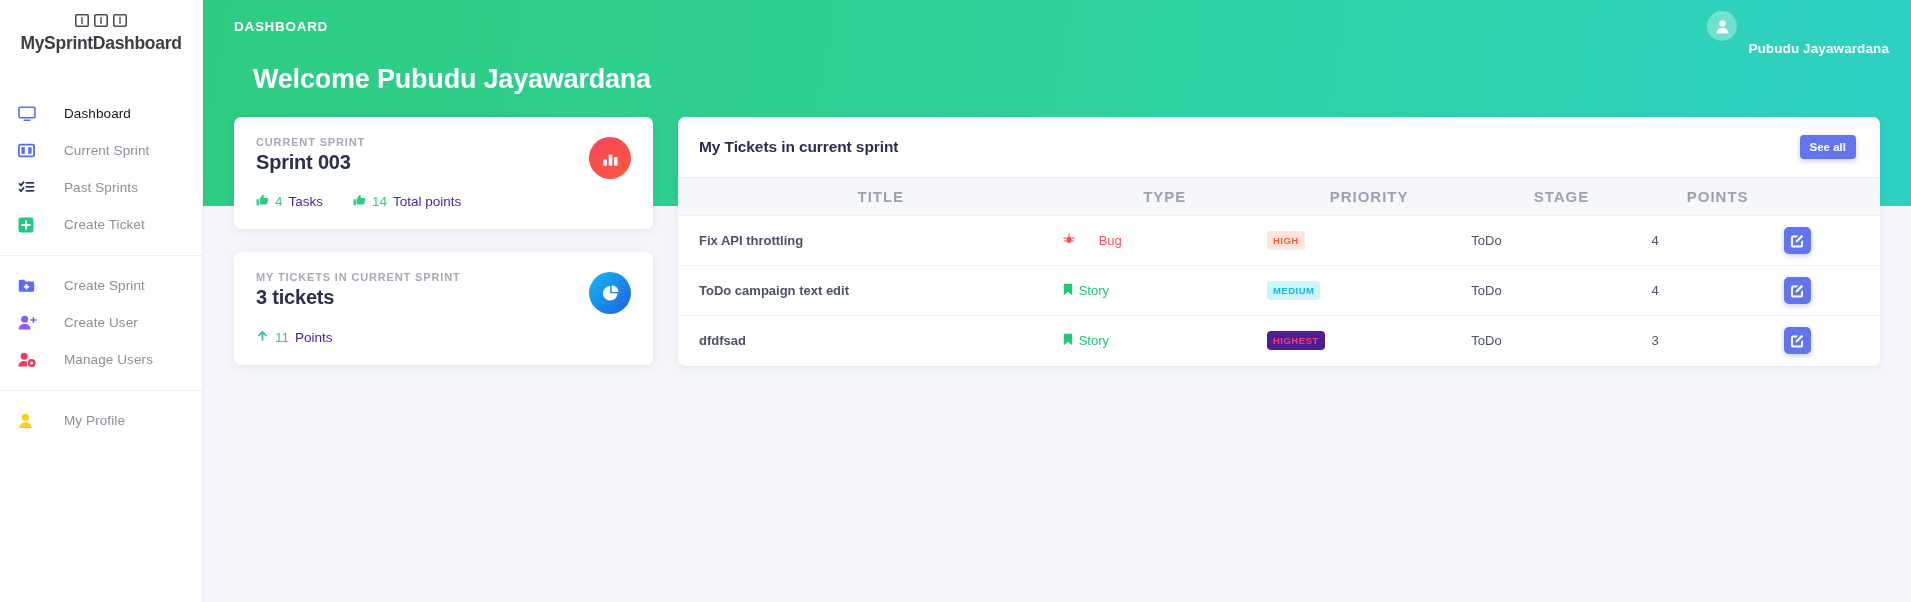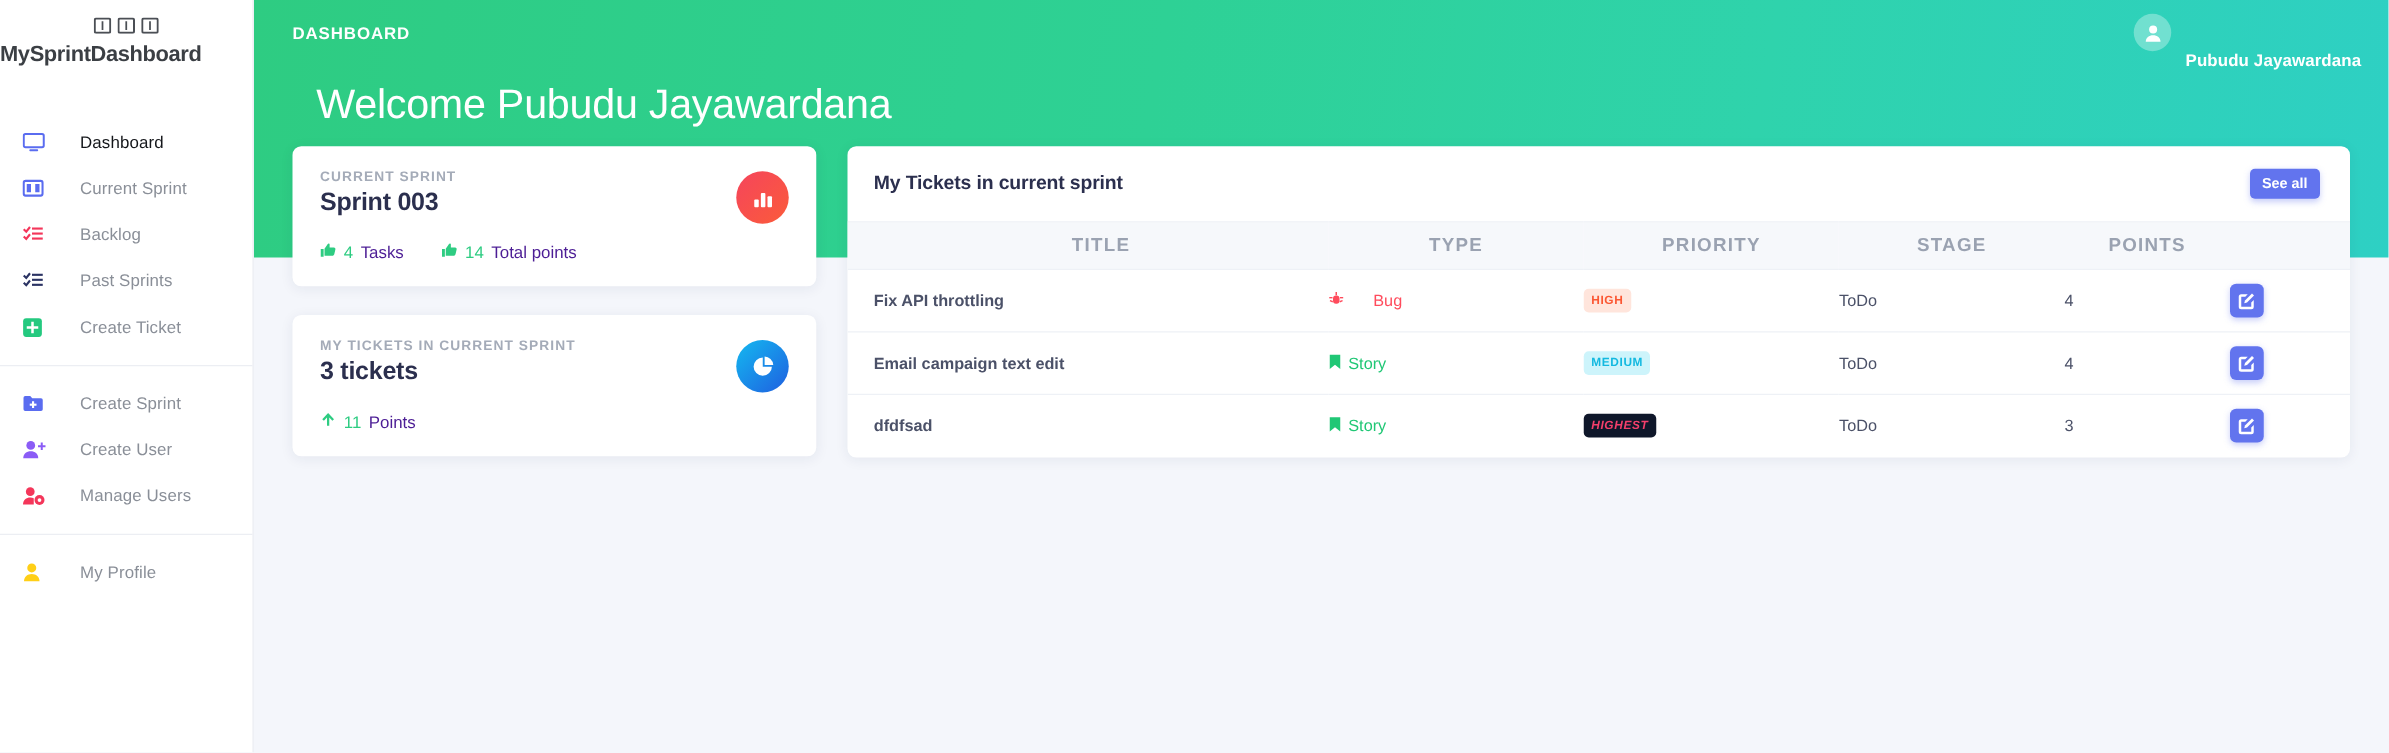--- a/index.html
+++ b/index.html
@@ -15,21 +15,21 @@
   
   .sidebar {
     width: 203px;
     min-width: 203px;
     height: 602px;
     background: #ffffff;
     border-right: 1px solid #e9ecf2;
     position: relative;
     z-index: 5;
   }
-  .brand { padding: 14px 0 0 0; }
+  .brand { padding: 14px 0 0 0; text-align: center; }
   .brand-icons {
     display: flex; justify-content: center; gap: 5px; margin-bottom: 7px;
   }
   .brand-icons svg { display: block; }
   .brand-name {
     font-size: 17.5px;
     font-weight: bold;
     color: #3b3f44;
     letter-spacing: -0.3px;
     line-height: 1.1;
@@ -90,22 +90,22 @@
     width: 30px; height: 30px; border-radius: 50%;
     background: rgba(255,255,255,0.32);
     display: flex; align-items: center; justify-content: center;
   }
   .user-name {
     color: #ffffff; font-size: 13.5px; font-weight: bold; letter-spacing: 0.1px; margin-top: 45px;
   }
   .welcome {
     position: relative;
     color: #ffffff;
-    font-size: 33px;
-    font-weight: normal;
+    font-size: 27px;
+    font-weight: bold;
     letter-spacing: -0.2px;
     padding: 12px 0 0 50px;
   }
 
   
   .content {
     position: relative;
     padding: 117px 31px 0 31px;
     display: flex;
     gap: 25px;
@@ -207,21 +207,21 @@
   .pill {
     display: inline-block;
     font-size: 9.5px;
     font-weight: bold;
     letter-spacing: 0.5px;
     padding: 4px 6px;
     border-radius: 4px;
   }
   .pill-high { background: #ffe5dc; color: #fb5733; }
   .pill-medium { background: #cdf4fb; color: #13b9e0; }
-  .pill-highest { background: #0f172a; color: #f43f6b; font-style: italic; }
+  .pill-highest { background: #4c1d95; color: #f43f6b; }
   .edit-btn {
     width: 27px; height: 27px;
     border: none;
     border-radius: 5px;
     background: #6274ee;
     display: flex; align-items: center; justify-content: center;
     cursor: pointer;
     box-shadow: 0 2px 5px rgba(98,116,238,0.35);
   }
 </style>
@@ -269,32 +269,20 @@
         </a>
         <a class="nav-item">
           <span class="nav-ico">
             <svg width="17" height="15" viewBox="0 0 17 15">
                 <rect x="0.9" y="1.6" width="15.2" height="11.8" rx="1.6" fill="none" stroke="#5a6cf0" stroke-width="1.8"></rect>
                 <rect x="3.4" y="4.2" width="3.4" height="6.6" fill="#5a6cf0"></rect>
                 <rect x="10.2" y="4.2" width="3.4" height="6.6" fill="#5a6cf0"></rect>
               </svg>
           </span>
           <span class="nav-label">Current Sprint</span>
-        </a>
-        <a class="nav-item">
-          <span class="nav-ico">
-            <svg width="17" height="15" viewBox="0 0 17 15">
-                <path d="M1 3.4 L3 5.4 L6 1.6" fill="none" stroke="#f4365a" stroke-width="1.7"></path>
-                <path d="M1 9.2 L3 11.2 L6 7.4" fill="none" stroke="#f4365a" stroke-width="1.7"></path>
-                <rect x="7.6" y="2" width="8.6" height="1.7" fill="#f4365a"></rect>
-                <rect x="7.6" y="6" width="8.6" height="1.7" fill="#f4365a"></rect>
-                <rect x="7.6" y="10" width="8.6" height="1.7" fill="#f4365a"></rect>
-              </svg>
-          </span>
-          <span class="nav-label">Backlog</span>
         </a>
         <a class="nav-item">
           <span class="nav-ico">
             <svg width="17" height="15" viewBox="0 0 17 15">
                 <path d="M1 3.4 L3 5.4 L6 1.6" fill="none" stroke="#2b3363" stroke-width="1.7"></path>
                 <path d="M1 9.2 L3 11.2 L6 7.4" fill="none" stroke="#2b3363" stroke-width="1.7"></path>
                 <rect x="7.6" y="2" width="8.6" height="1.7" fill="#2b3363"></rect>
                 <rect x="7.6" y="6" width="8.6" height="1.7" fill="#2b3363"></rect>
                 <rect x="7.6" y="10" width="8.6" height="1.7" fill="#2b3363"></rect>
               </svg>
@@ -493,21 +481,21 @@
                   <button class="edit-btn">
                     <svg width="14" height="14" viewBox="0 0 14 14">
                         <path d="M1 3.4 a2 2 0 0 1 2-2 h5.2 l-2 2 h-3.2 v8 h8 v-3.4 l2-2 v5.4 a2 2 0 0 1 -2 2 h-8 a2 2 0 0 1 -2 -2 z" fill="#ffffff"></path>
                         <path d="M11.6 0.8 l1.6 1.6 l-5.6 5.6 l-2.2 0.6 l0.6 -2.2 z" fill="#ffffff"></path>
                       </svg>
                   </button>
                 </td>
               </tr>
 
               <tr>
-                <td class="c-title">Email campaign text edit</td>
+                <td class="c-title">ToDo campaign text edit</td>
                 <td class="c-type">
                   <span class="type-cell type-story">
                     <span>
                       <svg width="10" height="13" viewBox="0 0 10 13">
                           <path d="M0.8 0.8 h8.4 v11.4 l-4.2 -3.4 l-4.2 3.4 z" fill="#20c775"></path>
                         </svg>
                     </span>
                     <span>Story</span>
                   </span>
                 </td>

